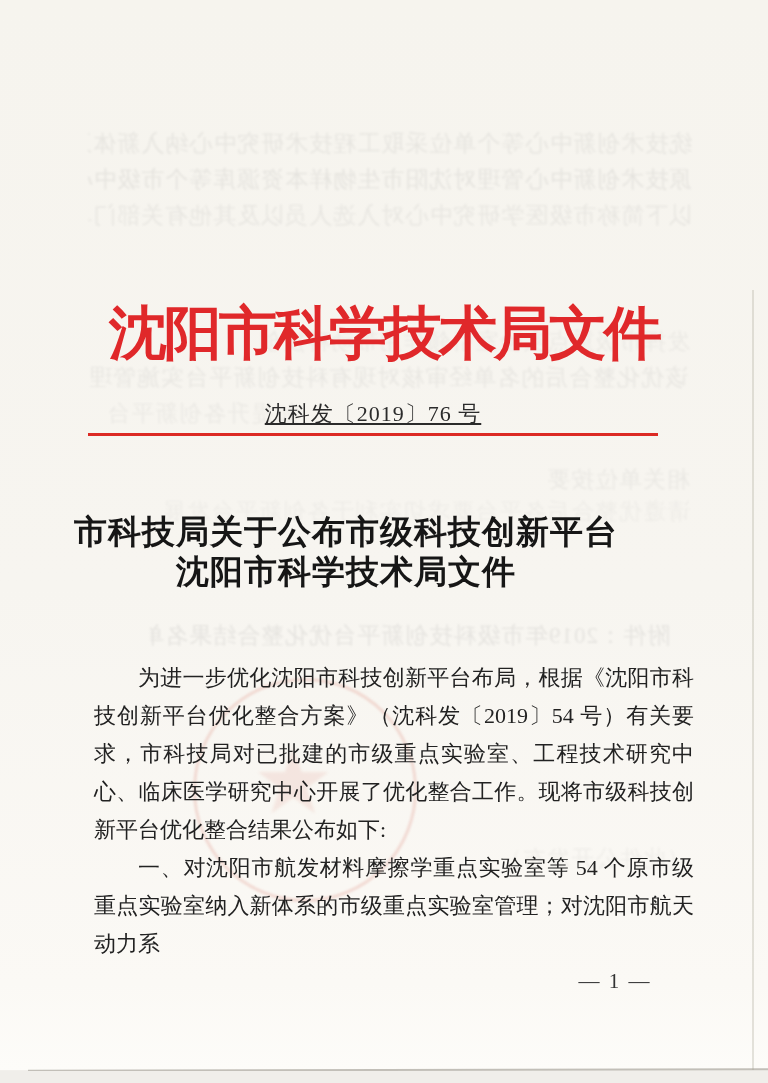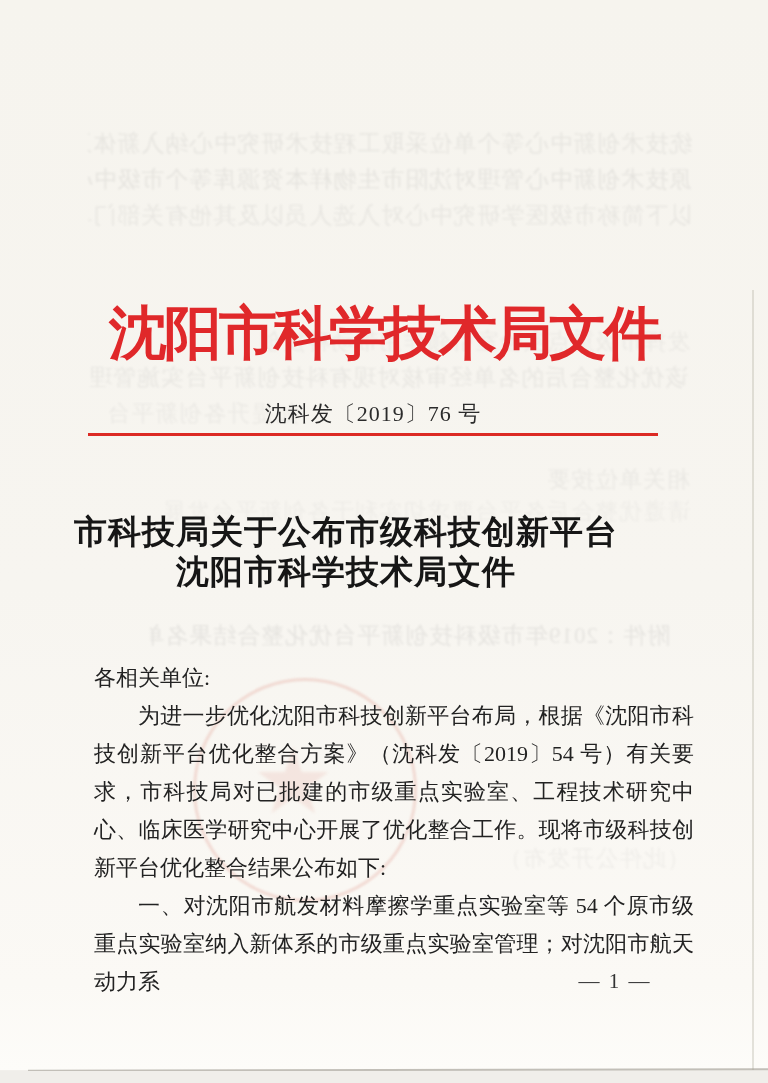--- a/index.html
+++ b/index.html
@@ -70,20 +70,21 @@
     white-space: nowrap;
     margin-top: 48px;
   }
   .doc-number {
     position: absolute; left: 88px; top: 399px;
     width: 570px;
     text-align: center;
     color: #2b2b2b;
     font-size: 22px;
     letter-spacing: 1px;
+    text-decoration: underline;
   }
   .red-separator {
     position: absolute; left: 88px; top: 433px;
     width: 570px; height: 3px;
     background: #dc2a24;
   }
   .doc-title {
     position: absolute; left: 0; top: 512px;
     width: 692px;
     text-align: center;
@@ -138,21 +139,20 @@
   <div class="doc-number">沈科发〔2019〕76 号</div>
 
   <div class="red-separator"></div>
 
   <div class="doc-title">
     <div>市科技局关于公布市级科技创新平台</div>
     <div>沈阳市科学技术局文件</div>
   </div>
 
   <div class="body-text">
-    <p class="salutation">各相关单位:</p>
     <p>为进一步优化沈阳市科技创新平台布局，根据《沈阳市科技创新平台优化整合方案》（沈科发〔2019〕54 号）有关要求，市科技局对已批建的市级重点实验室、工程技术研究中心、临床医学研究中心开展了优化整合工作。现将市级科技创新平台优化整合结果公布如下:</p>
     <p>一、对沈阳市航发材料摩擦学重点实验室等 54 个原市级重点实验室纳入新体系的市级重点实验室管理；对沈阳市航天动力系</p>
   </div>
 
   <div class="page-number">— 1 —</div>
 
 </div>
 
 <div class="paper-edge-line"></div>
 <div class="below-edge"></div>

